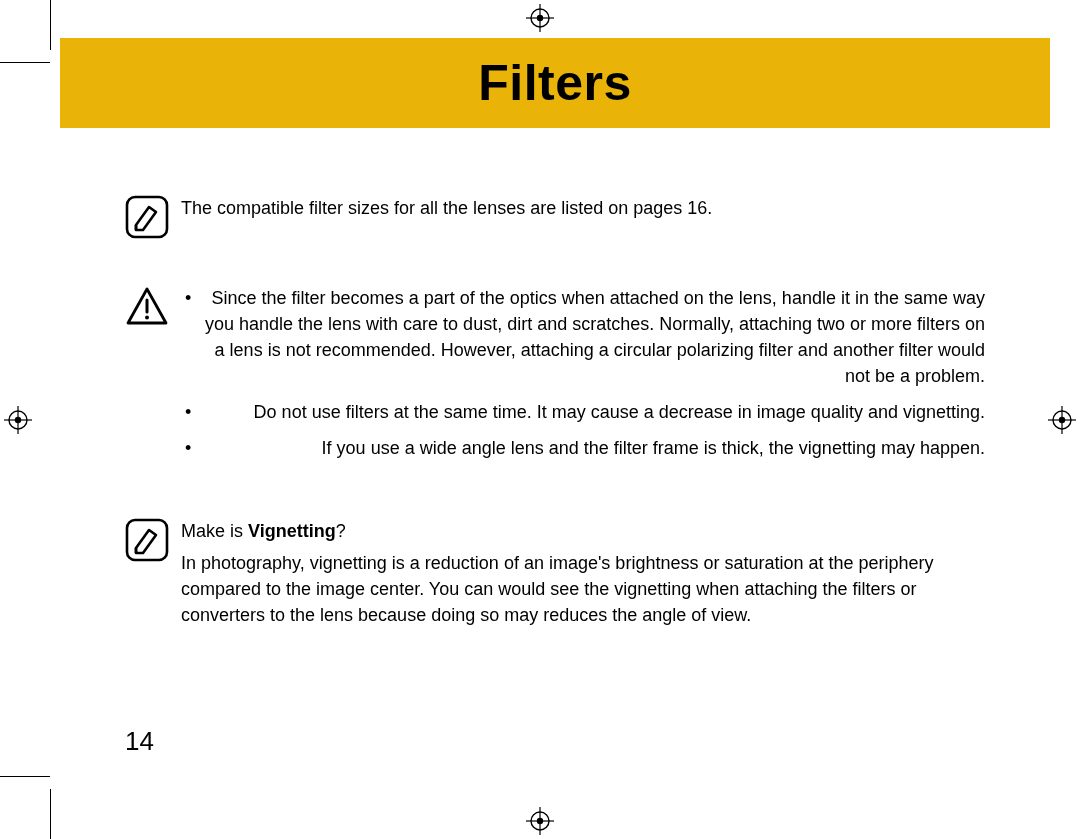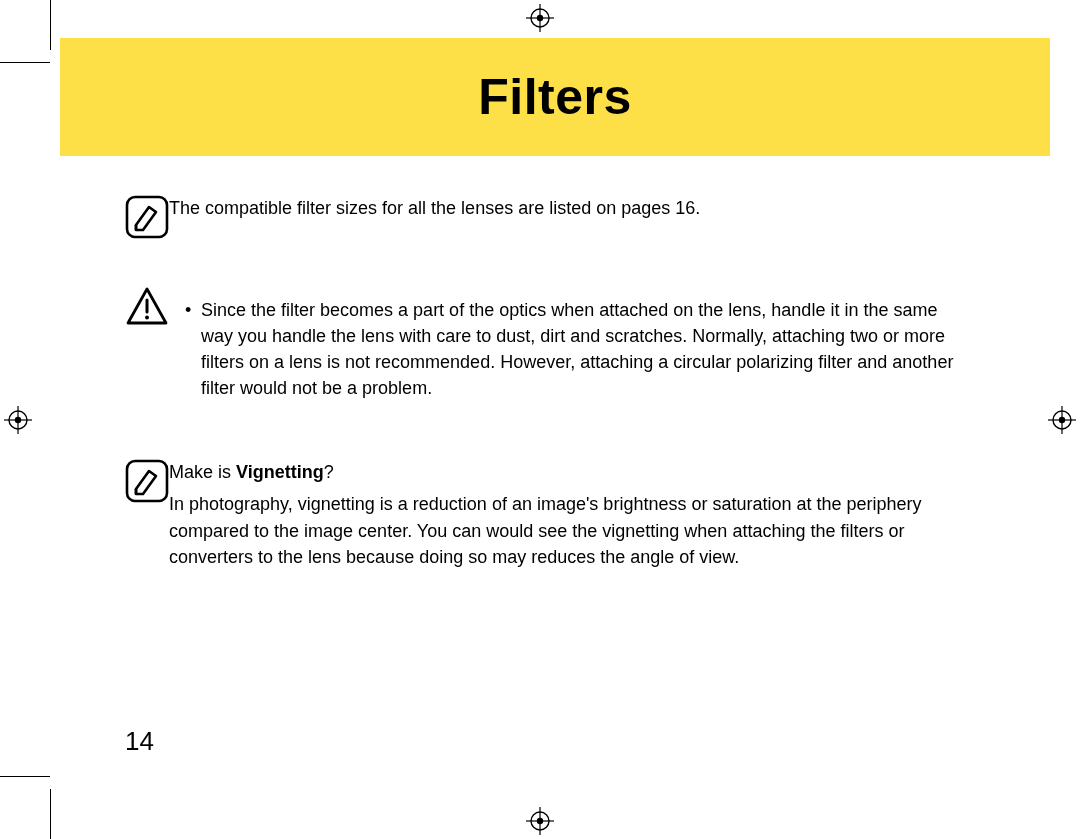--- a/index.html
+++ b/index.html
@@ -35,22 +35,22 @@
   .crop-h-bottom-left { left: 0; bottom: 62px; height: 1px; width: 50px; }
   .crop-v-left-top { left: 50px; top: 0; width: 1px; height: 50px; }
   .crop-v-left-bottom { left: 50px; bottom: 0; width: 1px; height: 50px; }
 
   
   .title-band {
     position: absolute;
     left: 60px;
     right: 30px;
     top: 38px;
-    height: 118px;
-    background: #fde047;
+    height: 90px;
+    background: #eab308;
     display: flex;
     align-items: center;
     justify-content: center;
   }
   .title-band h1 {
     margin: 0;
     font-size: 50px;
     font-weight: 700;
     letter-spacing: 0.5px;
   }
@@ -62,36 +62,37 @@
     top: 195px;
   }
 
   .intro {
     font-size: 18px;
     margin-bottom: 42px;
   }
 
   .section {
     display: flex;
-    gap: 0;
+    gap: 12px;
     margin-bottom: 46px;
   }
   .section .icon {
     flex: 0 0 44px;
     height: 44px;
   }
   .section .body {
     flex: 1;
     font-size: 18px;
     line-height: 1.45;
   }
   .section .body ul {
-    margin: 12px;
+    margin: 0;
     padding-left: 16px;
     list-style: none;
+    text-align: right;
   }
   .section .body ul li {
     position: relative;
     padding-left: 4px;
     margin-bottom: 10px;
   }
   .section .body ul li::before {
     content: "•";
     position: absolute;
     left: -12px;
@@ -170,20 +171,22 @@
     <div class="icon">
       <svg width="44" height="44" viewBox="0 0 44 44">
         <path d="M22 4 L41 38 L3 38 Z" fill="none" stroke="#000" stroke-width="2.8" stroke-linejoin="round"></path>
         <line x1="22" y1="15" x2="22" y2="27" stroke="#000" stroke-width="3" stroke-linecap="round"></line>
         <circle cx="22" cy="32.5" r="2" fill="#000"></circle>
       </svg>
     </div>
     <div class="body">
       <ul>
         <li>Since the filter becomes a part of the optics when attached on the lens, handle it in the same way you handle the lens with care to dust, dirt and scratches. Normally, attaching two or more filters on a lens is not recommended. However, attaching a circular polarizing filter and another filter would not be a problem.</li>
+        <li>Do not use filters at the same time. It may cause a decrease in image quality and vignetting.</li>
+        <li>If you use a wide angle lens and the filter frame is thick, the vignetting may happen.</li>
       </ul>
     </div>
   </div>
 
   <div class="section">
     <div class="icon">
       <svg width="44" height="44" viewBox="0 0 44 44">
         <rect x="2" y="2" width="40" height="40" rx="8" ry="8" fill="none" stroke="#000" stroke-width="2.6"></rect>
         <path d="M11 30 L24 12 L31 17 L18 35 L11 35 Z" fill="none" stroke="#000" stroke-width="2.6" stroke-linejoin="round"></path>
         <line x1="11" y1="35" x2="11" y2="30" stroke="#000" stroke-width="2.6"></line>

